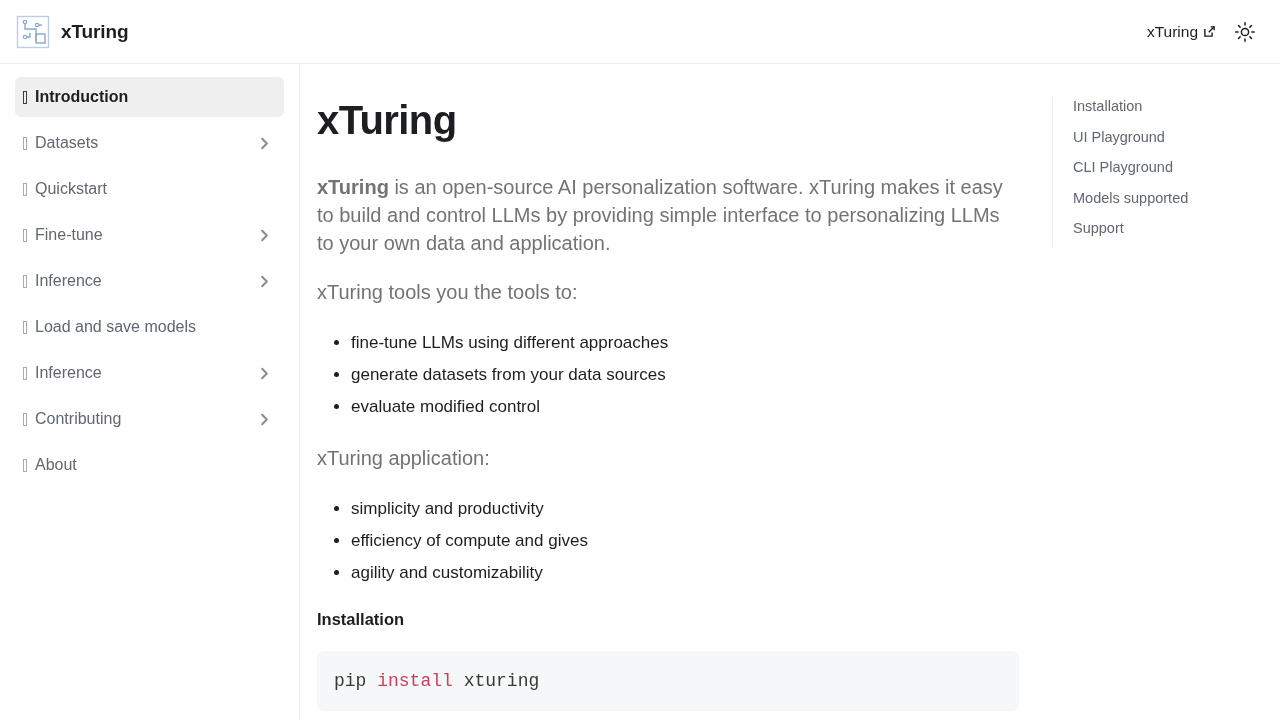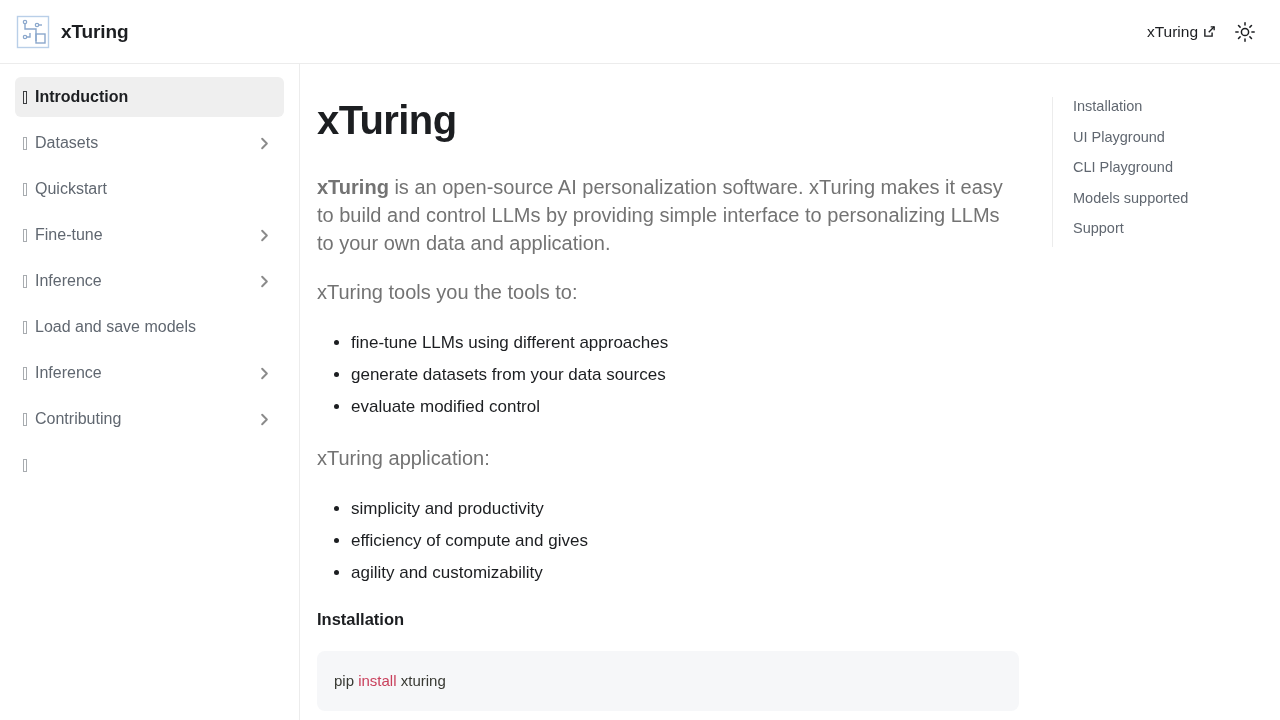--- a/index.html
+++ b/index.html
@@ -118,22 +118,22 @@
   }
   h3.sub-head {
     margin: 0 0 22px 0;
     font-size: 16.5px; font-weight: bold; color: #1c1e21;
   }
   .code-block {
     width: 702px;
     background: #f6f7f9;
     border-radius: 8px;
     padding: 18px 17px 18px 17px;
-    font-family: Liberation Sans, sans-serif;
-    font-size: 15px; line-height: 24px;
+    font-family: Liberation Mono, monospace;
+    font-size: 18px; line-height: 24px;
     color: #393a34;
     white-space: pre;
   }
   .tok-kw { color: #c9405c; }
 
   
   .toc {
     position: absolute; top: 33px; left: 752px;
     width: 210px;
     border-left: 1px solid #ececec;
@@ -237,20 +237,21 @@
       </li>
       <li class="menu-item">
         <span class="menu-emoji"></span>
         <span class="menu-label">Contributing</span>
         <svg class="chev" viewBox="0 0 16 16">
           <path d="M5.5 3 L10.5 8 L5.5 13" fill="none" stroke="currentColor" stroke-width="2.1" stroke-linecap="round" stroke-linejoin="round"></path>
         </svg>
       </li>
       <li class="menu-item">
         <span class="menu-emoji"></span>
+        <span class="menu-label">About</span>
       </li>
     </ul>
 </nav>
 
 <main class="main">
 
   <article class="article">
     <h1 class="doc-title">xTuring</h1>
 
     <p class="para">

